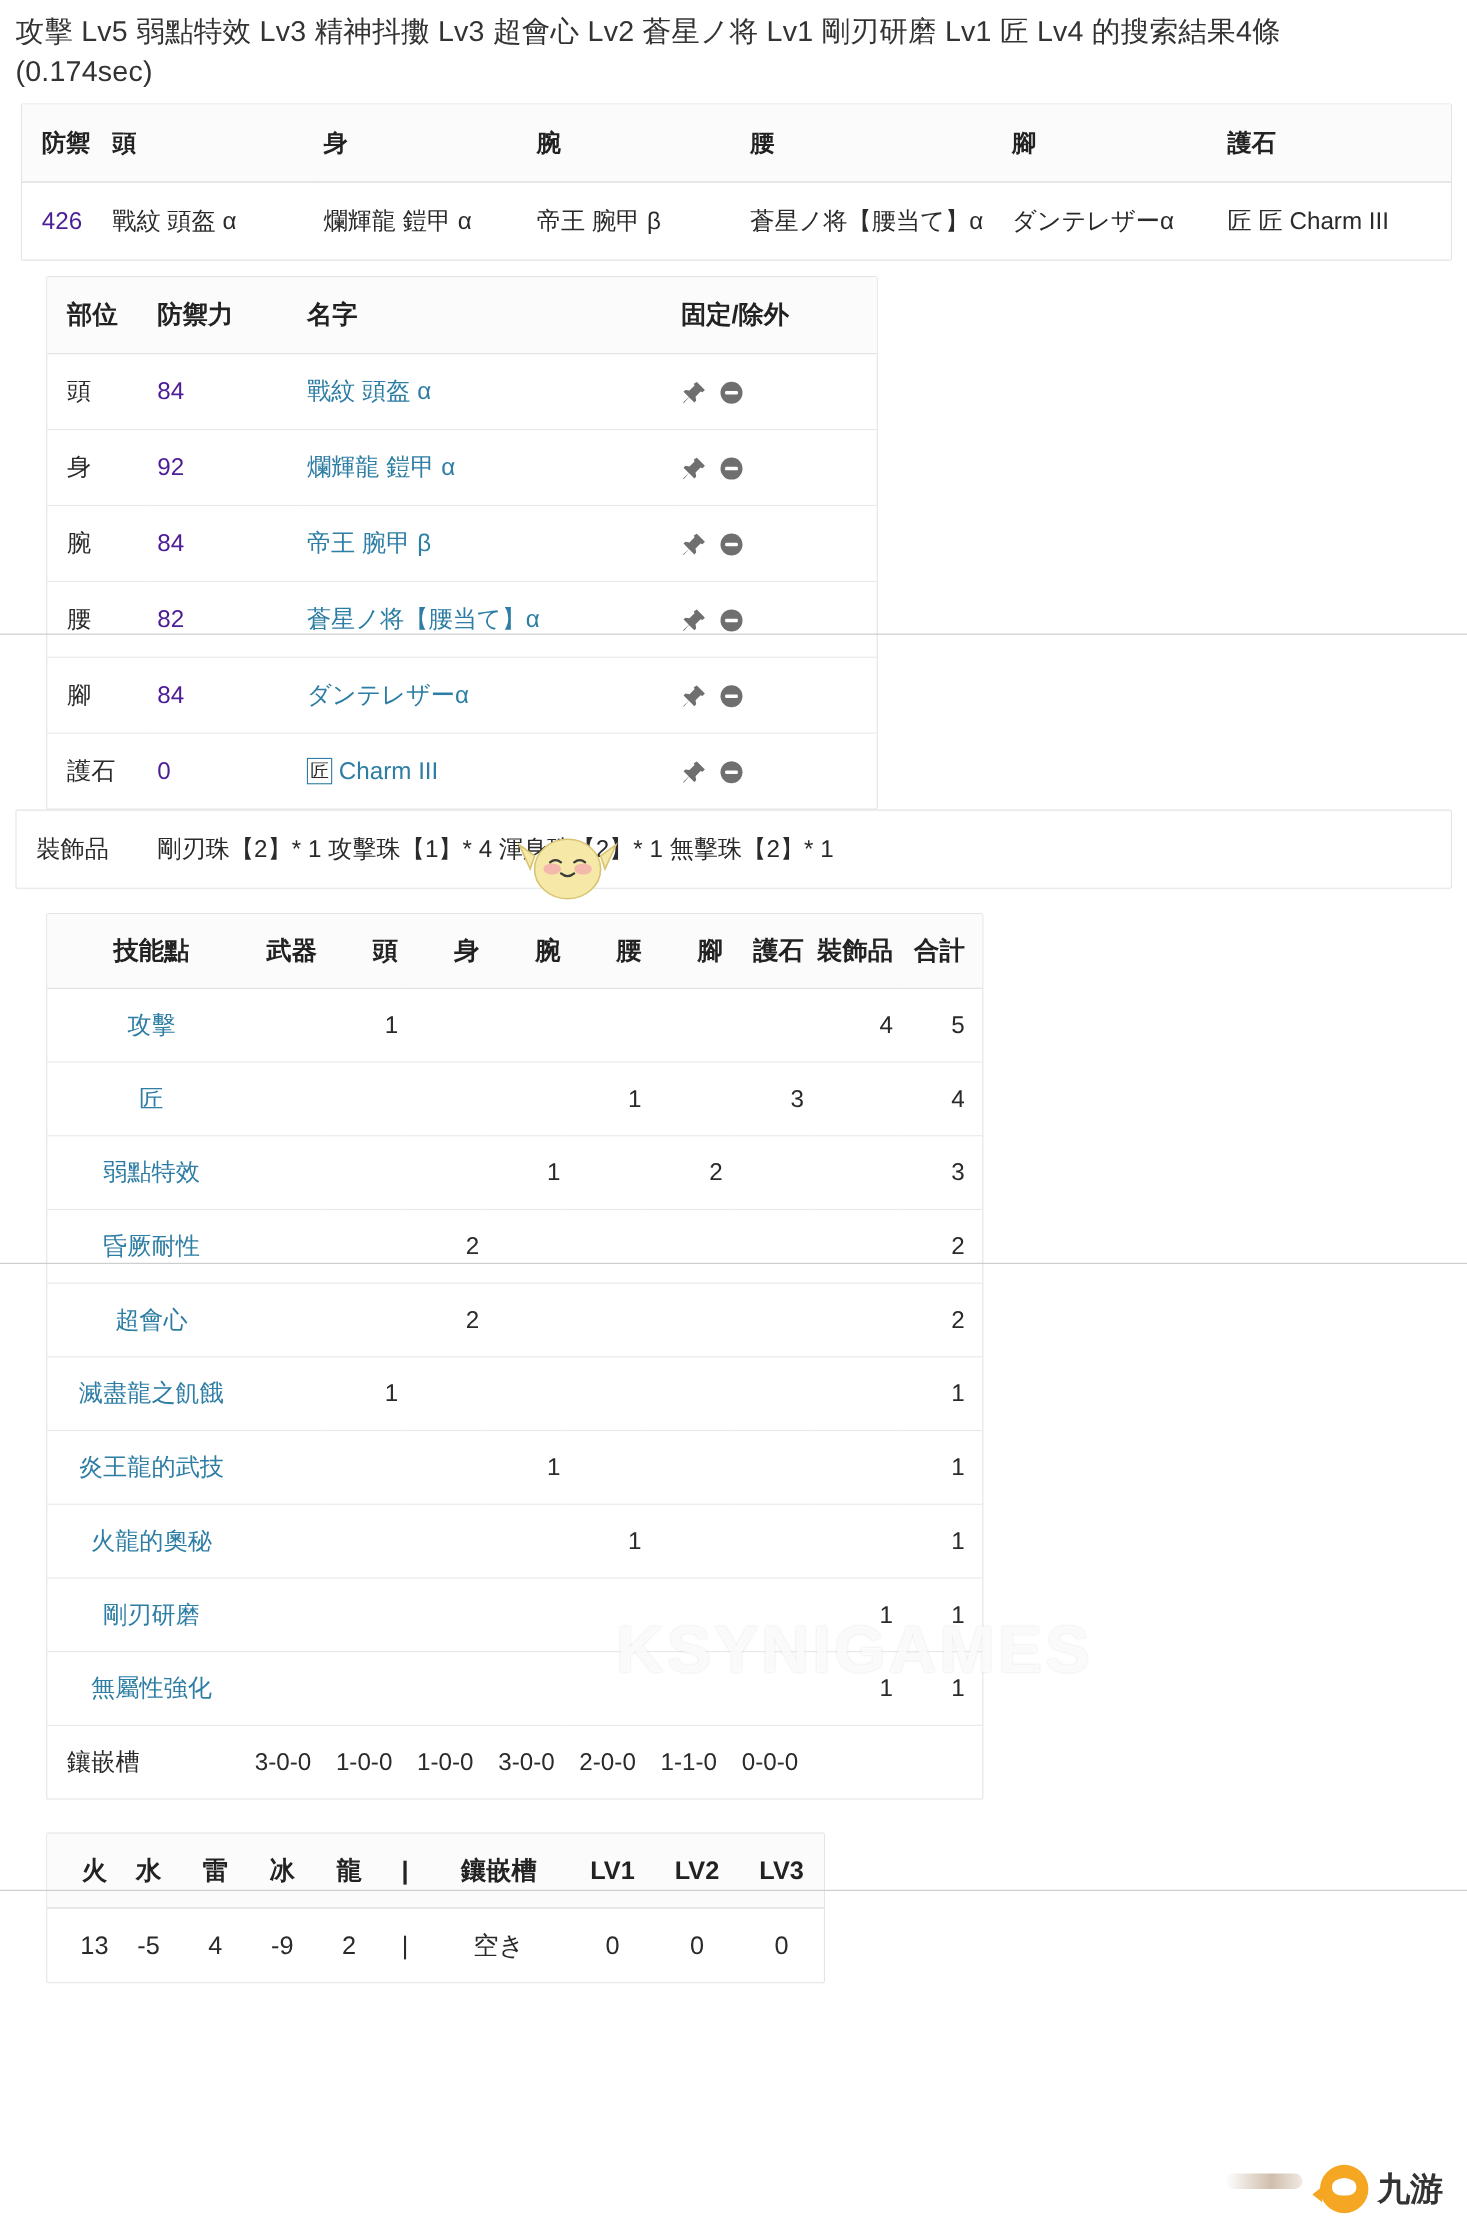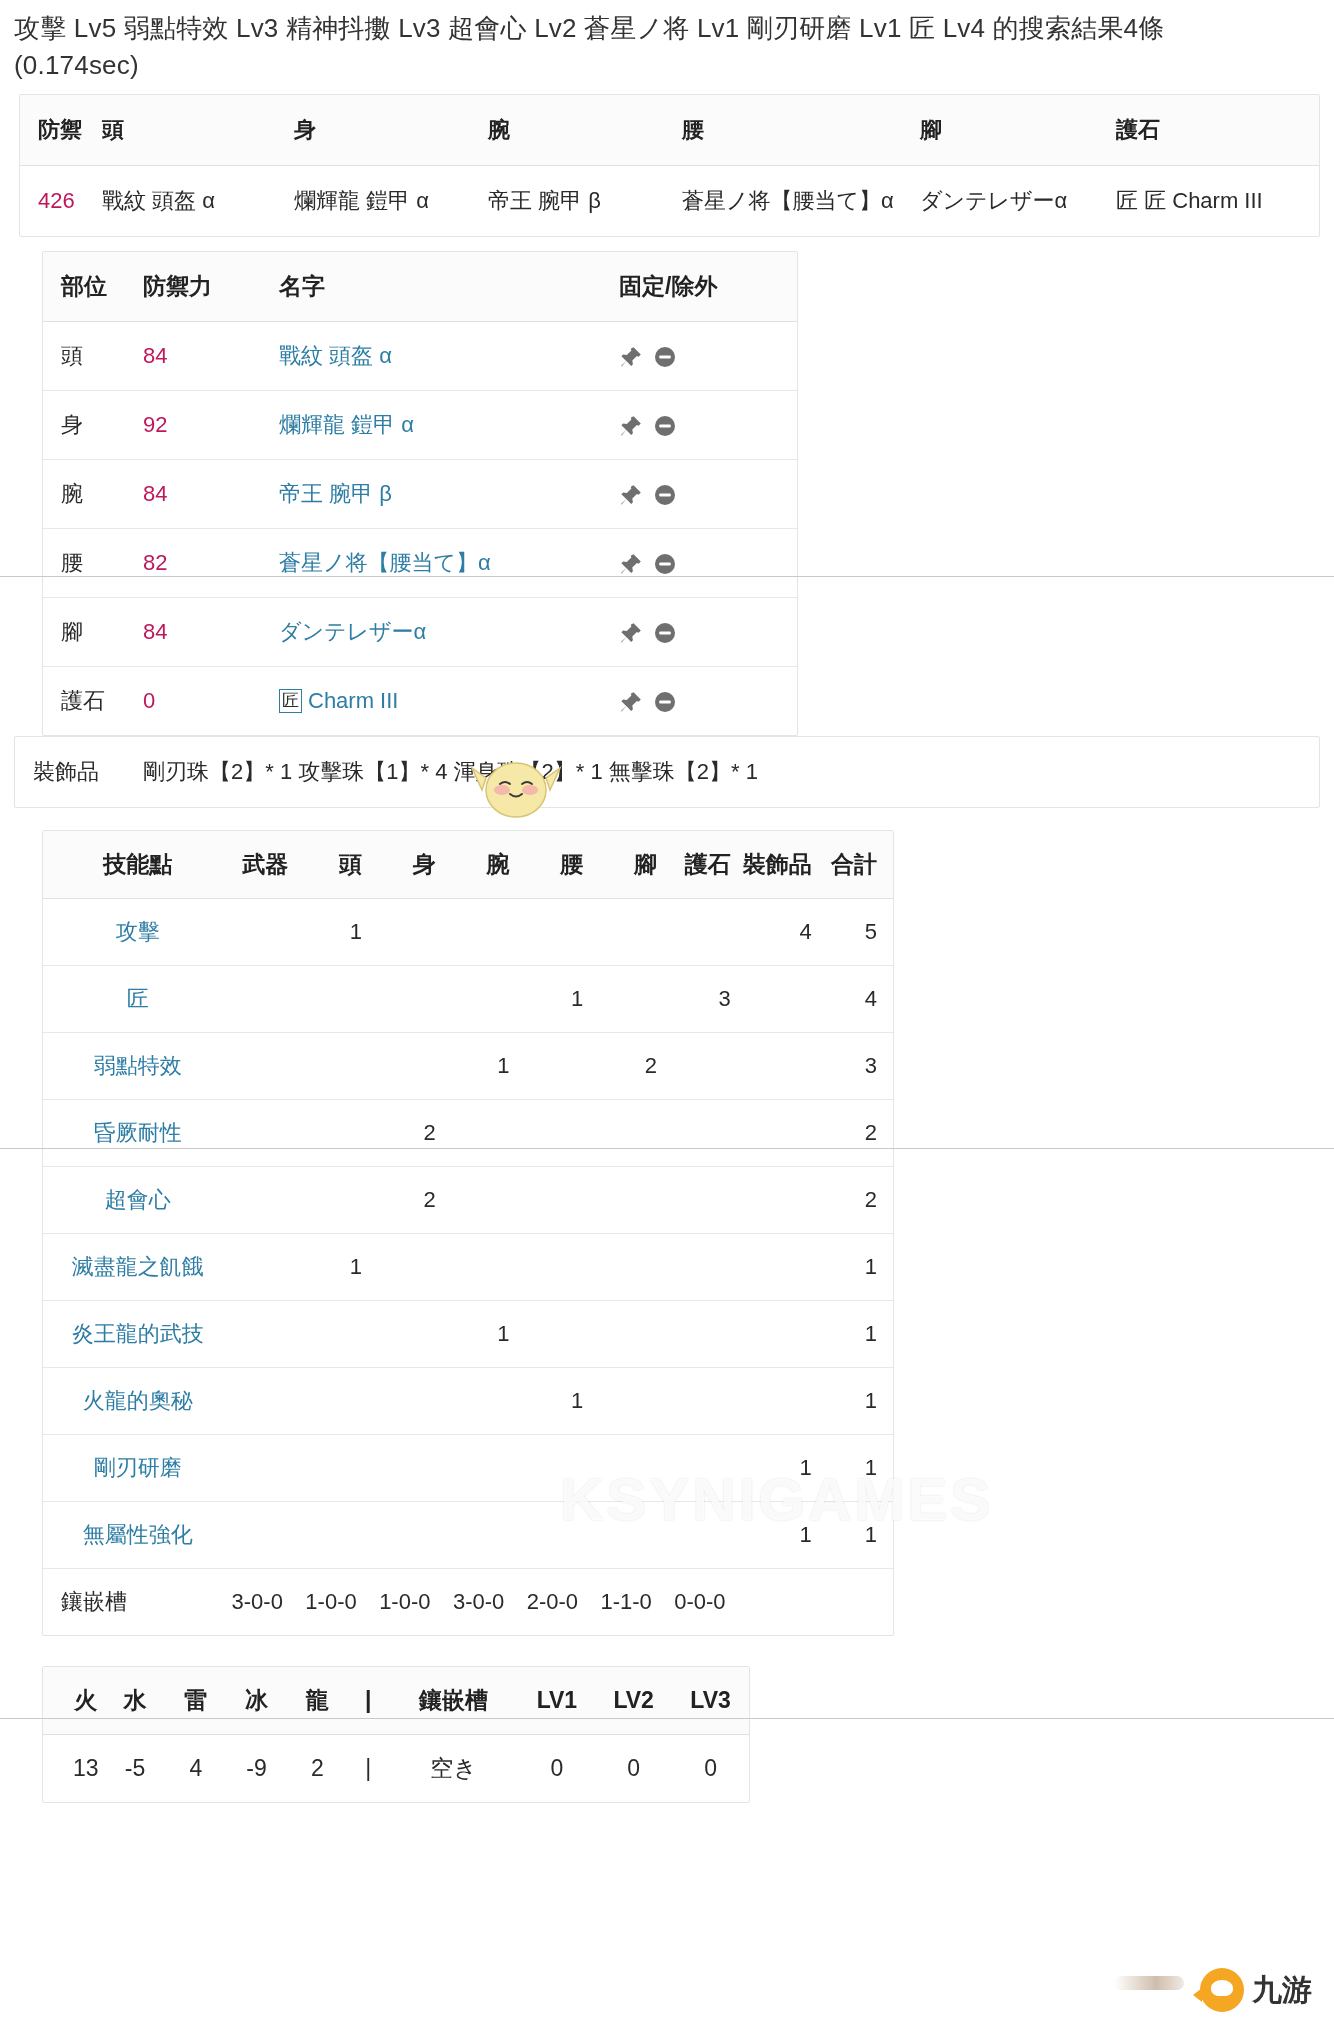--- a/index.html
+++ b/index.html
@@ -56,21 +56,21 @@
   thead th {
     font-weight: bold;
     font-size: 23px;
     background: #fbfbfc;
     color: #222;
     border-bottom: 1px solid #dfe1e3;
   }
   tbody tr:last-child td { border-bottom: none; }
 
   .link { color: #2d7da4; }
-  .num { color: #be185d; }
+  .num { color: #4c1d95; }
 
   
   #summary-card { margin-top: 6px; margin-left: 19px; }
   #summary-table th, #summary-table td { padding: 20px 6px; font-size: 22px;}
   #summary-table th:nth-child(1), #summary-table td:nth-child(1) { width: 76px; padding-left: 18px;}
   #summary-table th:nth-child(2), #summary-table td:nth-child(2) { width: 192px; }
   #summary-table th:nth-child(3), #summary-table td:nth-child(3) { width: 194px; }
   #summary-table th:nth-child(4), #summary-table td:nth-child(4) { width: 194px; }
   #summary-table th:nth-child(5), #summary-table td:nth-child(5) { width: 238px; }
   #summary-table th:nth-child(6), #summary-table td:nth-child(6) { width: 196px; }

